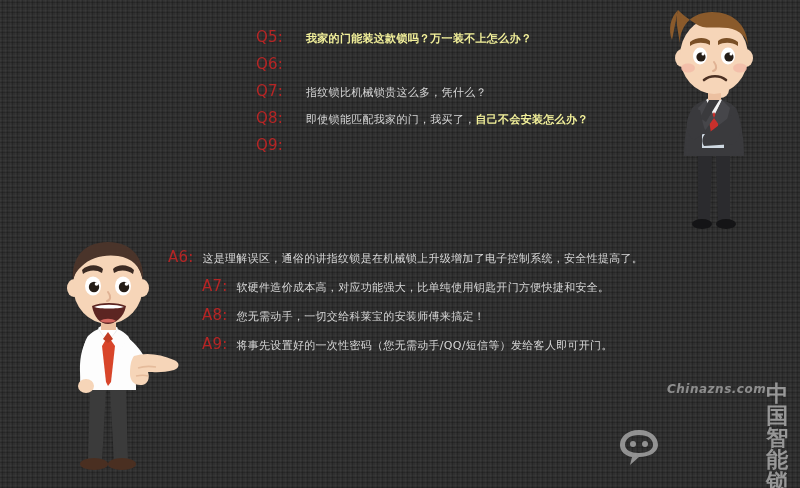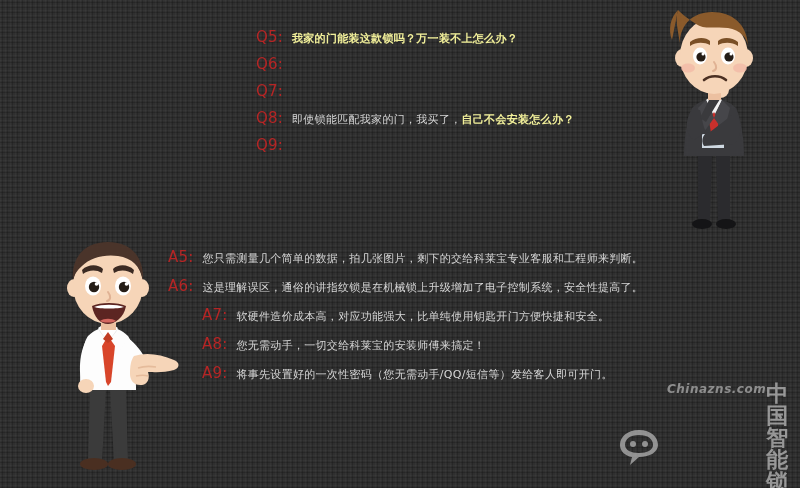--- a/index.html
+++ b/index.html
@@ -29,21 +29,21 @@
 
   #question-block { left: 256px; top: 30px; }
   #answer-block   { left: 168px; top: 250px; }
 
   .qa-row {
     display: flex;
     align-items: baseline;
     white-space: nowrap;
     line-height: 1;
   }
-  #question-block .qa-row { margin-bottom: 12px; }
+  #question-block .qa-row { margin-bottom: 12px; gap: 14px; }
   #answer-block   .qa-row { margin-bottom: 14px; }
 
   .qa-label {
     color: #b52525;
     font-size: 15px;
     letter-spacing: 0.2px;
     flex: 0 0 auto;
     margin-right: 9px;
     font-family: "DejaVu Sans", "Liberation Sans", sans-serif;
   }
@@ -236,39 +236,36 @@
       <span class="qa-label">Q5:</span>
       <span class="qa-text"><span>我家的门能装这款锁吗？万一装不上怎么办？</span></span>
     </div>
 
     <div class="qa-row">
       <span class="qa-label">Q6:</span>
     </div>
 
     <div class="qa-row">
       <span class="qa-label">Q7:</span>
+      <span class="qa-text"><span>指纹锁比机械锁贵这么多，凭什么？</span></span>
     </div>
 
     <div class="qa-row">
       <span class="qa-label">Q8:</span>
       <span class="qa-text"><span>即使锁能匹配我家的门，我买了，</span><span class="hl">自己不会安装怎么办？</span></span>
     </div>
 
     <div class="qa-row emphasis">
       <span class="qa-label">Q9:</span>
     </div>
 
   </div>
 
   <div id="answer-block" class="qa-block">
 
-    <div class="qa-row">
-      <span class="qa-label">A5:</span>
-      <span class="qa-text">您只需测量几个简单的数据，拍几张图片，剩下的交给科莱宝专业客服和工程师来判断。</span>
-    </div>
 
     <div class="qa-row">
       <span class="qa-label">A6:</span>
       <span class="qa-text">这是理解误区，通俗的讲指纹锁是在机械锁上升级增加了电子控制系统，安全性提高了。</span>
     </div>
 
     <div class="qa-row indent">
       <span class="qa-label">A7:</span>
       <span class="qa-text">软硬件造价成本高，对应功能强大，比单纯使用钥匙开门方便快捷和安全。</span>
     </div>

